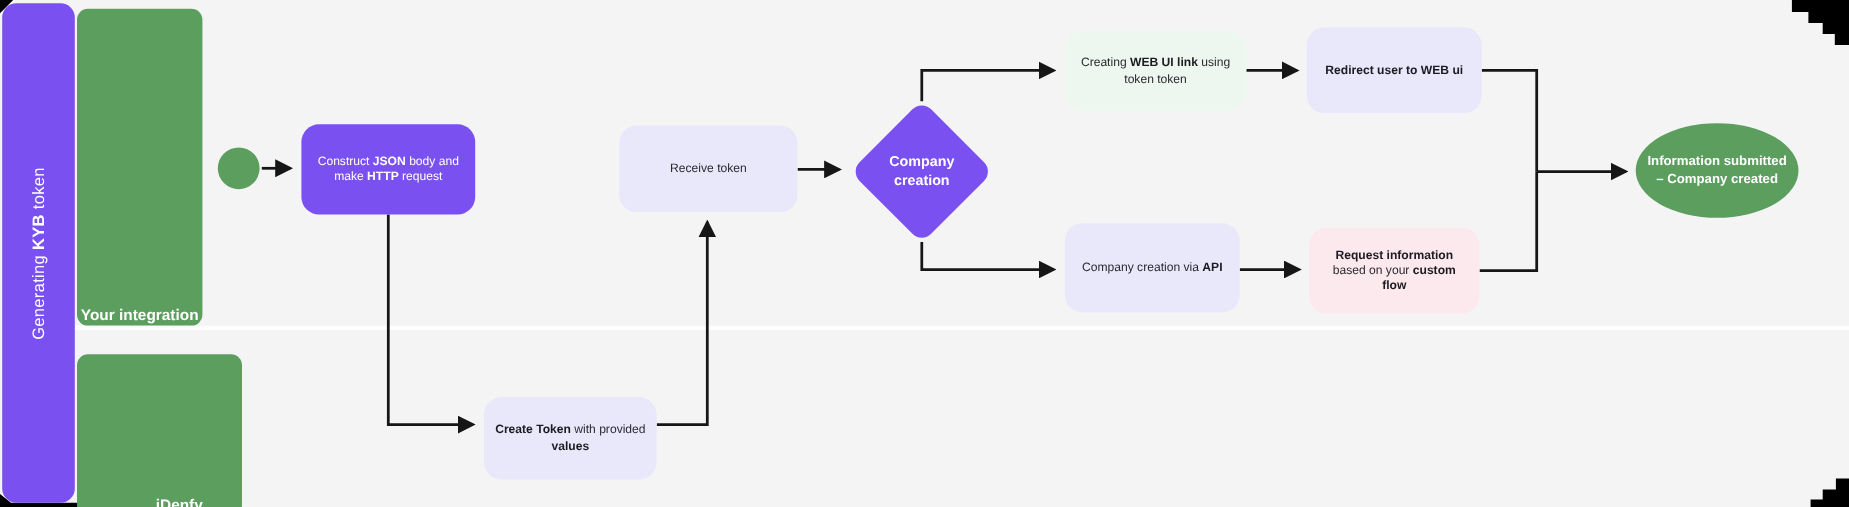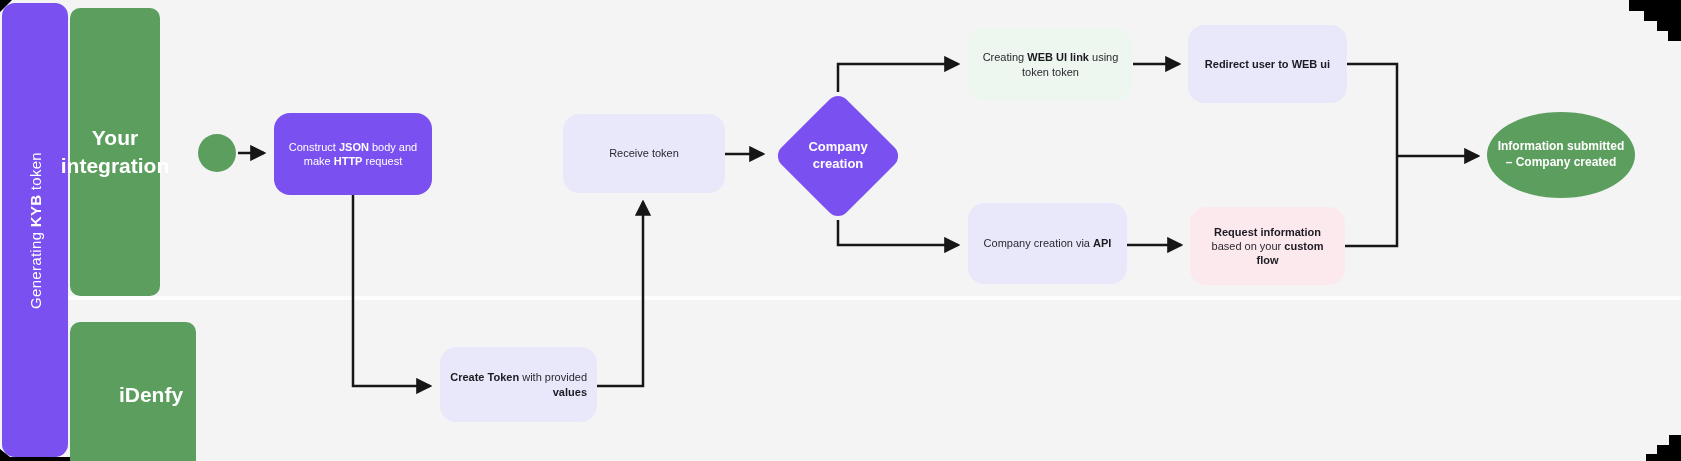--- a/index.html
+++ b/index.html
@@ -7,22 +7,22 @@
   .canvas{position:relative;width:1681px;height:461px;background:#000;overflow:hidden;}
   .panel{position:absolute;left:0;top:0;width:1681px;height:461px;background:var(--c-panel,#f4f4f5);
     clip-path:polygon(12px 0,1629px 0,1629px 11px,1644px 11px,1644px 21px,1657px 21px,1657px 31px,
       1668px 31px,1668px 41px,1681px 41px,1681px 435px,1669px 435px,1669px 445px,1657px 445px,
       1657px 454px,1646px 454px,1646px 461px,170px 461px,170px 457px,10px 457px,0 449px,0 12px);}
   .lane-divider{position:absolute;left:66px;top:296px;width:1615px;height:4px;background:#fdfdfe;}
   .title-bar{position:absolute;left:2px;top:3px;width:66px;height:454px;background:var(--c-purple);
     border-radius:13px;display:flex;align-items:center;justify-content:center;}
   .title-bar .vtext{writing-mode:vertical-rl;transform:rotate(180deg);color:#fff;font-size:15px;
     letter-spacing:.3px;white-space:nowrap;}
-  .lane-header{position:absolute;left:70px;width:90px;background:var(--c-green);border-radius:10px;
-    display:flex;align-items:center;justify-content:center;color:#fff;font-weight:bold;font-size:21px;
+  .lane-header{position:absolute;left:70px;width:114px;background:var(--c-green);border-radius:10px;
+    display:flex;align-items:flex-end;justify-content:center;color:#fff;font-weight:bold;font-size:14px;
     text-align:center;line-height:1.35;}
   .lane-header.l1{top:8px;height:288px;}
   .lane-header.l2{top:322px;height:147px;padding-left:36px;}
   .edges{position:absolute;left:0;top:0;width:1681px;height:461px;pointer-events:none;}
   .node{position:absolute;display:flex;align-items:center;justify-content:center;text-align:center;
     font-size:11px;line-height:1.3;color:#2a2930;padding:6px 10px;box-sizing:border-box;}
   .node b{color:#1c1b22;}
   .box{border-radius:16px;}
   .lavender{background:var(--c-lavender);}
   .mint{background:var(--c-mint);}
@@ -78,21 +78,21 @@
       <path d="M1397 156 H1478" marker-end="url(#ah)"></path>
     </g>
   </svg>
 
   <div class="start-circle"></div>
 
   <div class="node box purple-node" style="left:274px;top:113px;width:158px;height:82px;justify-content:flex-end;">
     <span><span>Construct </span><b>JSON</b><span> body and make </span><b>HTTP</b><span> request</span></span>
   </div>
 
-  <div class="node box lavender" style="left:440px;top:347px;width:157px;height:75px;text-align:right;">
+  <div class="node box lavender" style="left:440px;top:361px;width:157px;height:75px;">
     <span><b>Create Token</b><span> with provided </span><b>values</b></span>
   </div>
 
   <div class="node box lavender" style="left:563px;top:114px;width:162px;height:79px;">
     <span><span>Receive token</span></span>
   </div>
 
   <div class="diamond-shape"></div>
   <div class="diamond-label">
     <span><b>Company creation</b></span>

